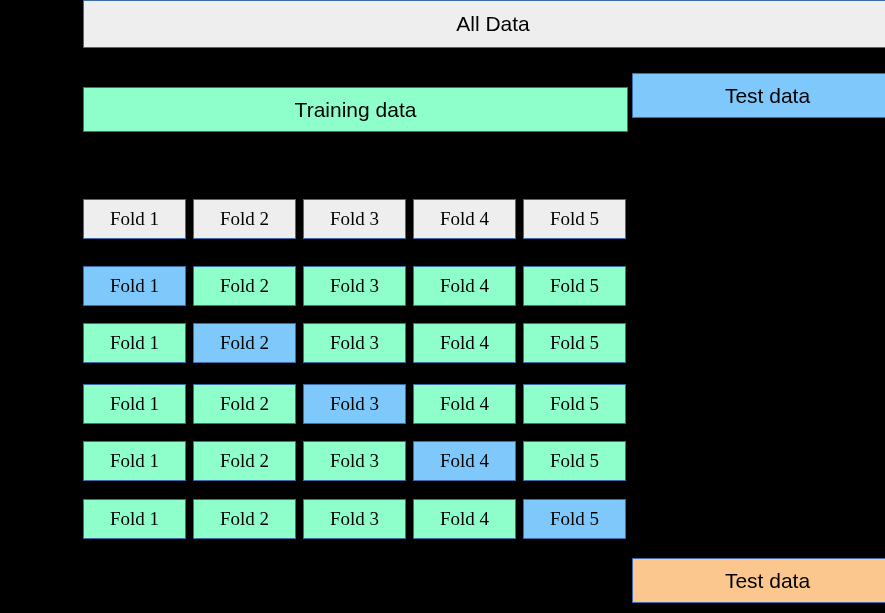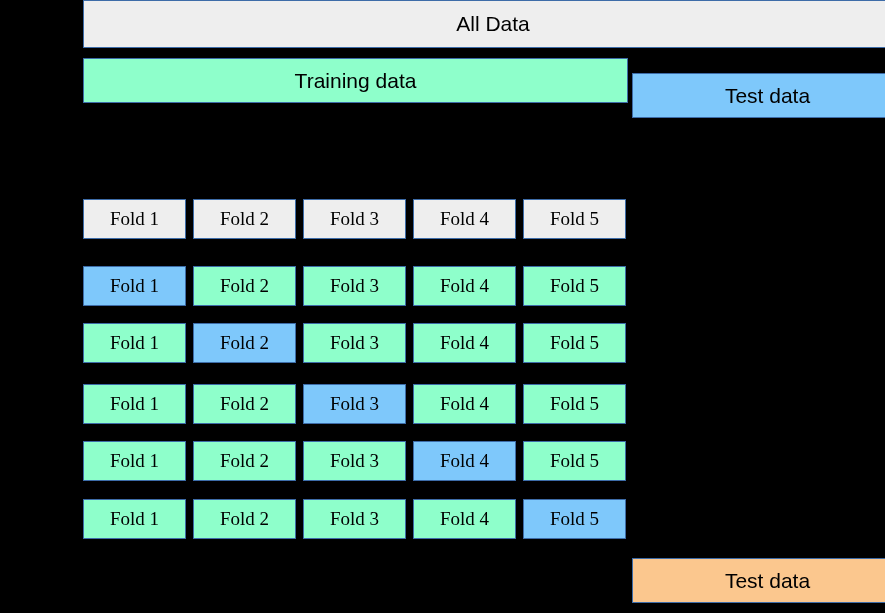--- a/index.html
+++ b/index.html
@@ -36,21 +36,21 @@
   .fill-grey   { background: #eeeeee; }
   .fill-green  { background: #8effcb; }
   .fill-blue   { background: #7ec8fb; }
   .fill-orange { background: #fbc78e; }
 </style>
 </head>
 <body>
 
 <div id="canvas">
     <div class="box band fill-grey" style="left: 83px; top: 0px; width: 820px; height: 48px;">All Data</div>
-    <div class="box band fill-green" style="left: 83px; top: 58px; width: 545px; height: 45px;">Training data</div>
+    <div class="box band fill-green" style="left: 83px; top: 87px; width: 545px; height: 45px;">Training data</div>
     <div class="box band fill-blue" style="left: 632px; top: 73px; width: 271px; height: 45px;">Test data</div>
     <div class="box fold fill-grey" style="left: 83px; top: 199px; width: 103px; height: 40px;">Fold 1</div>
     <div class="box fold fill-grey" style="left: 193px; top: 199px; width: 103px; height: 40px;">Fold 2</div>
     <div class="box fold fill-grey" style="left: 303px; top: 199px; width: 103px; height: 40px;">Fold 3</div>
     <div class="box fold fill-grey" style="left: 413px; top: 199px; width: 103px; height: 40px;">Fold 4</div>
     <div class="box fold fill-grey" style="left: 523px; top: 199px; width: 103px; height: 40px;">Fold 5</div>
     <div class="box fold fill-blue" style="left: 83px; top: 266px; width: 103px; height: 40px;">Fold 1</div>
     <div class="box fold fill-green" style="left: 193px; top: 266px; width: 103px; height: 40px;">Fold 2</div>
     <div class="box fold fill-green" style="left: 303px; top: 266px; width: 103px; height: 40px;">Fold 3</div>
     <div class="box fold fill-green" style="left: 413px; top: 266px; width: 103px; height: 40px;">Fold 4</div>

